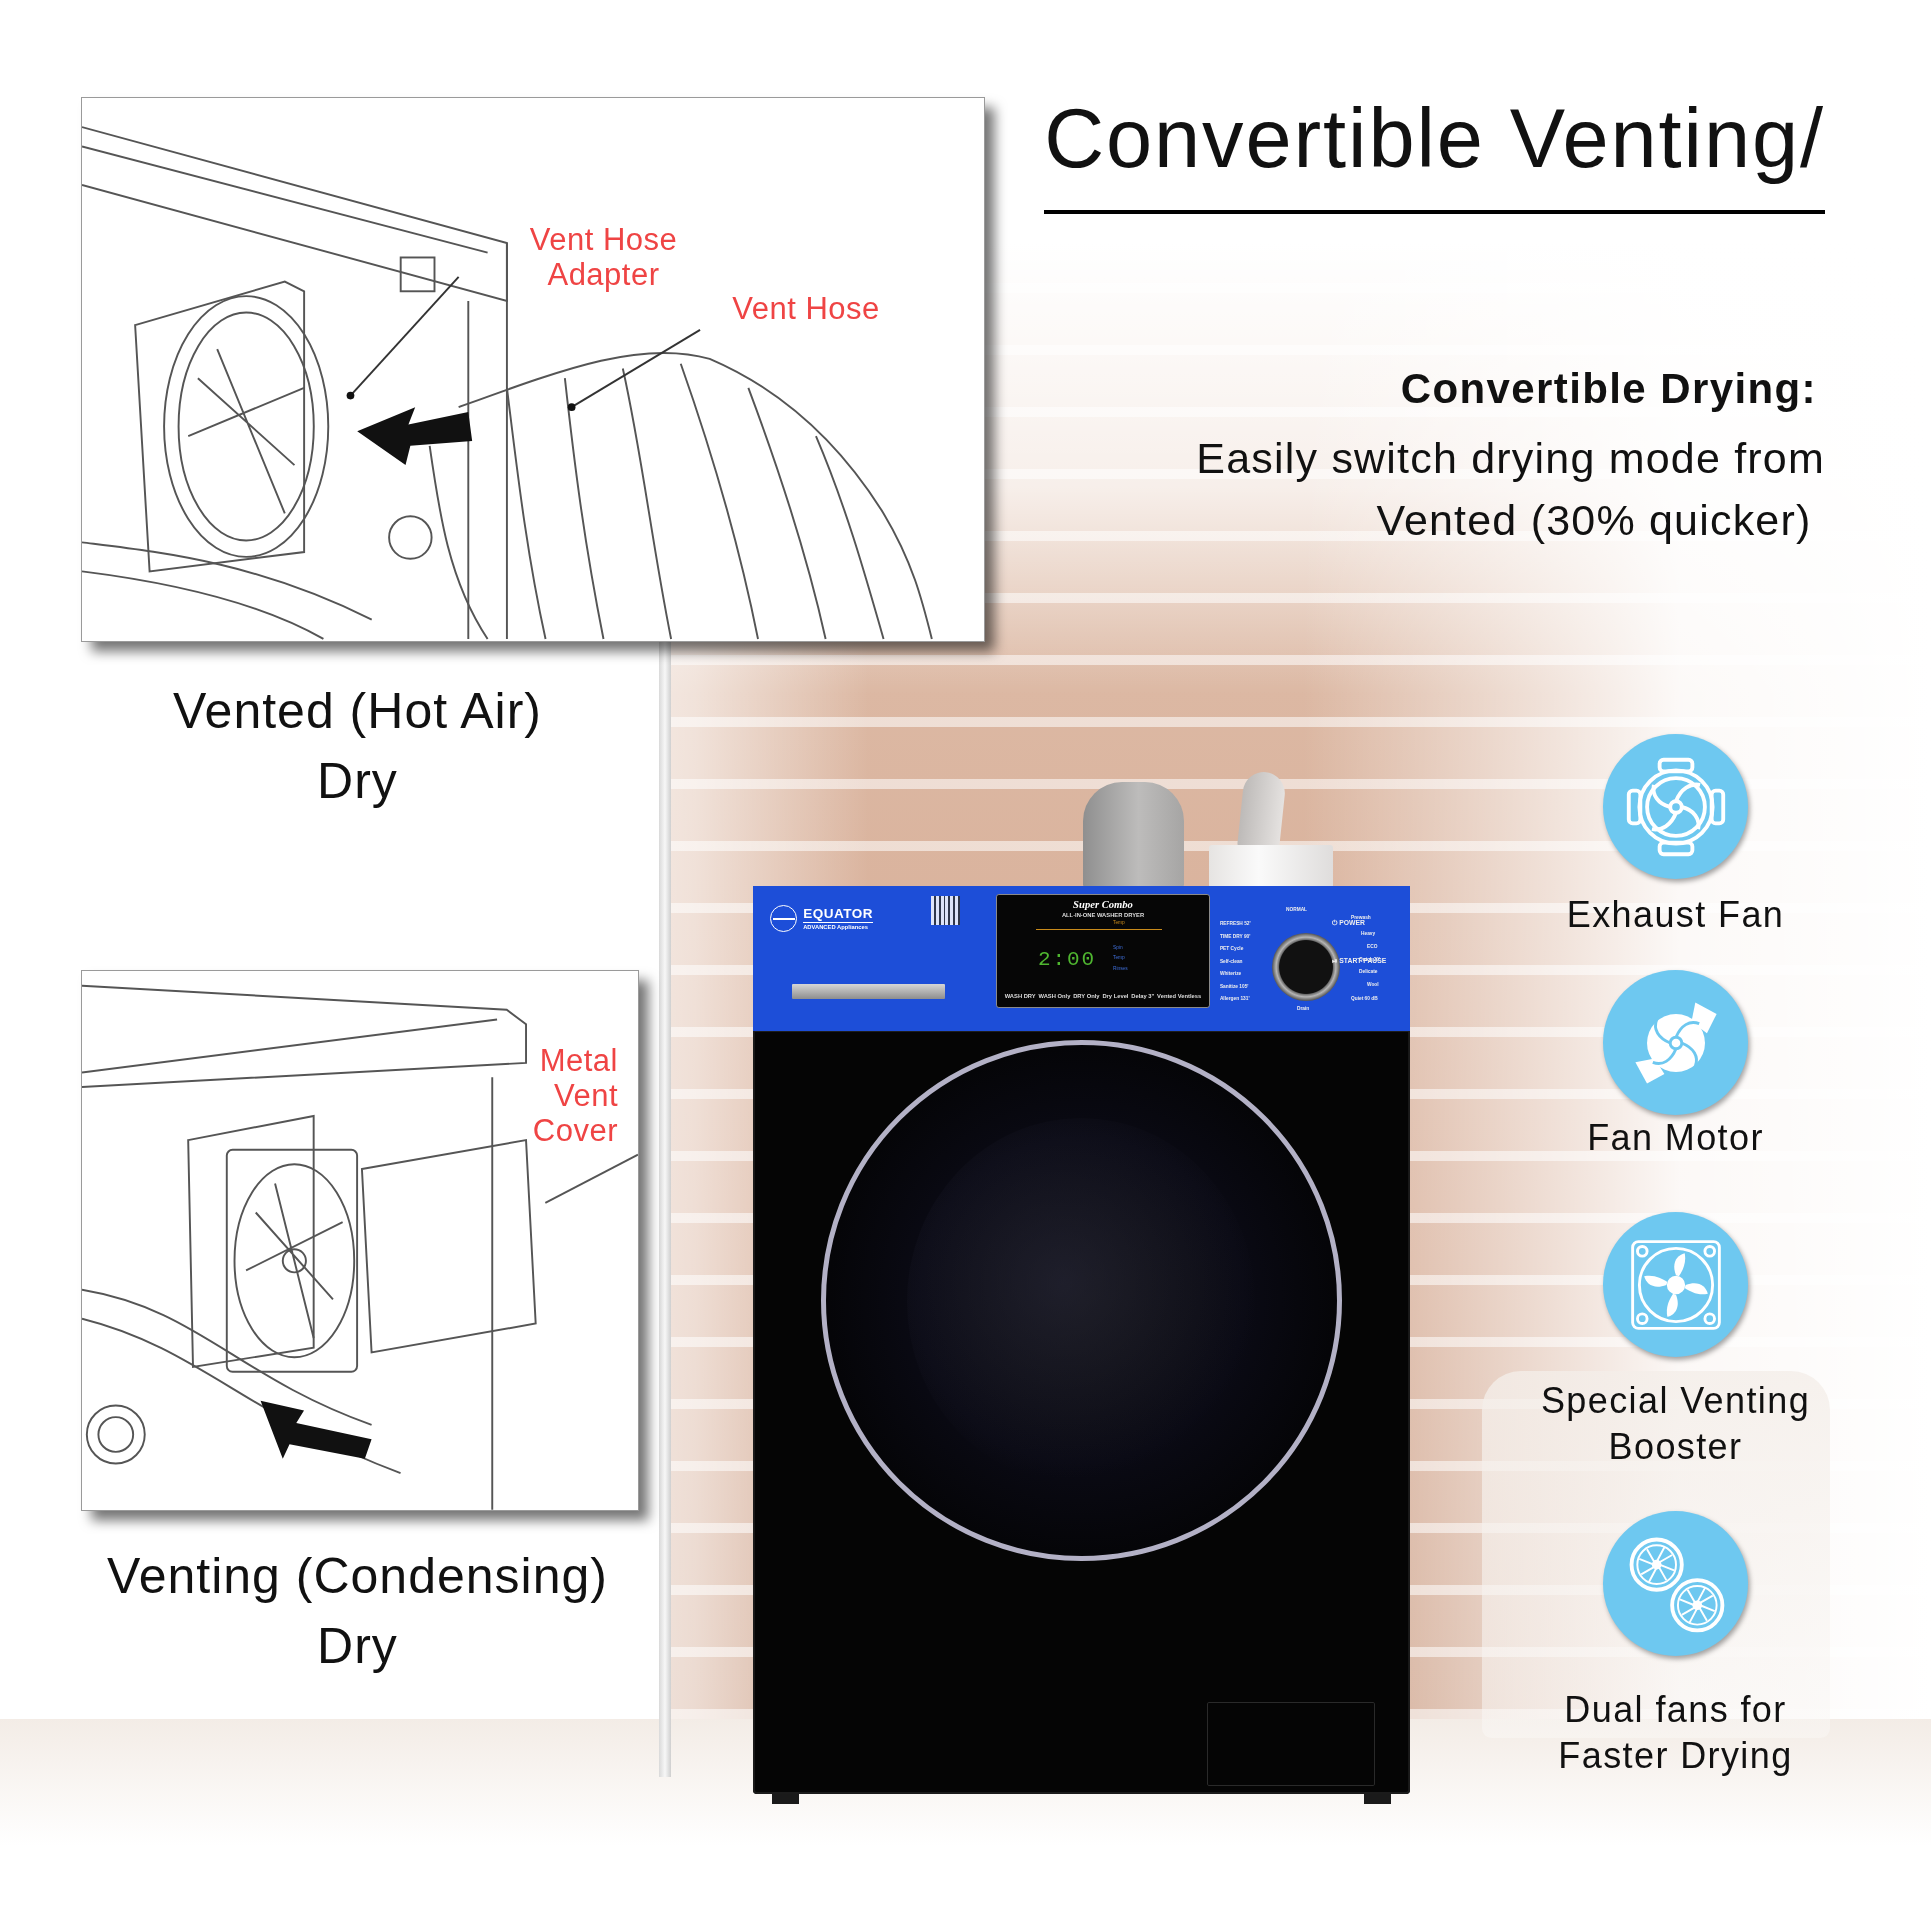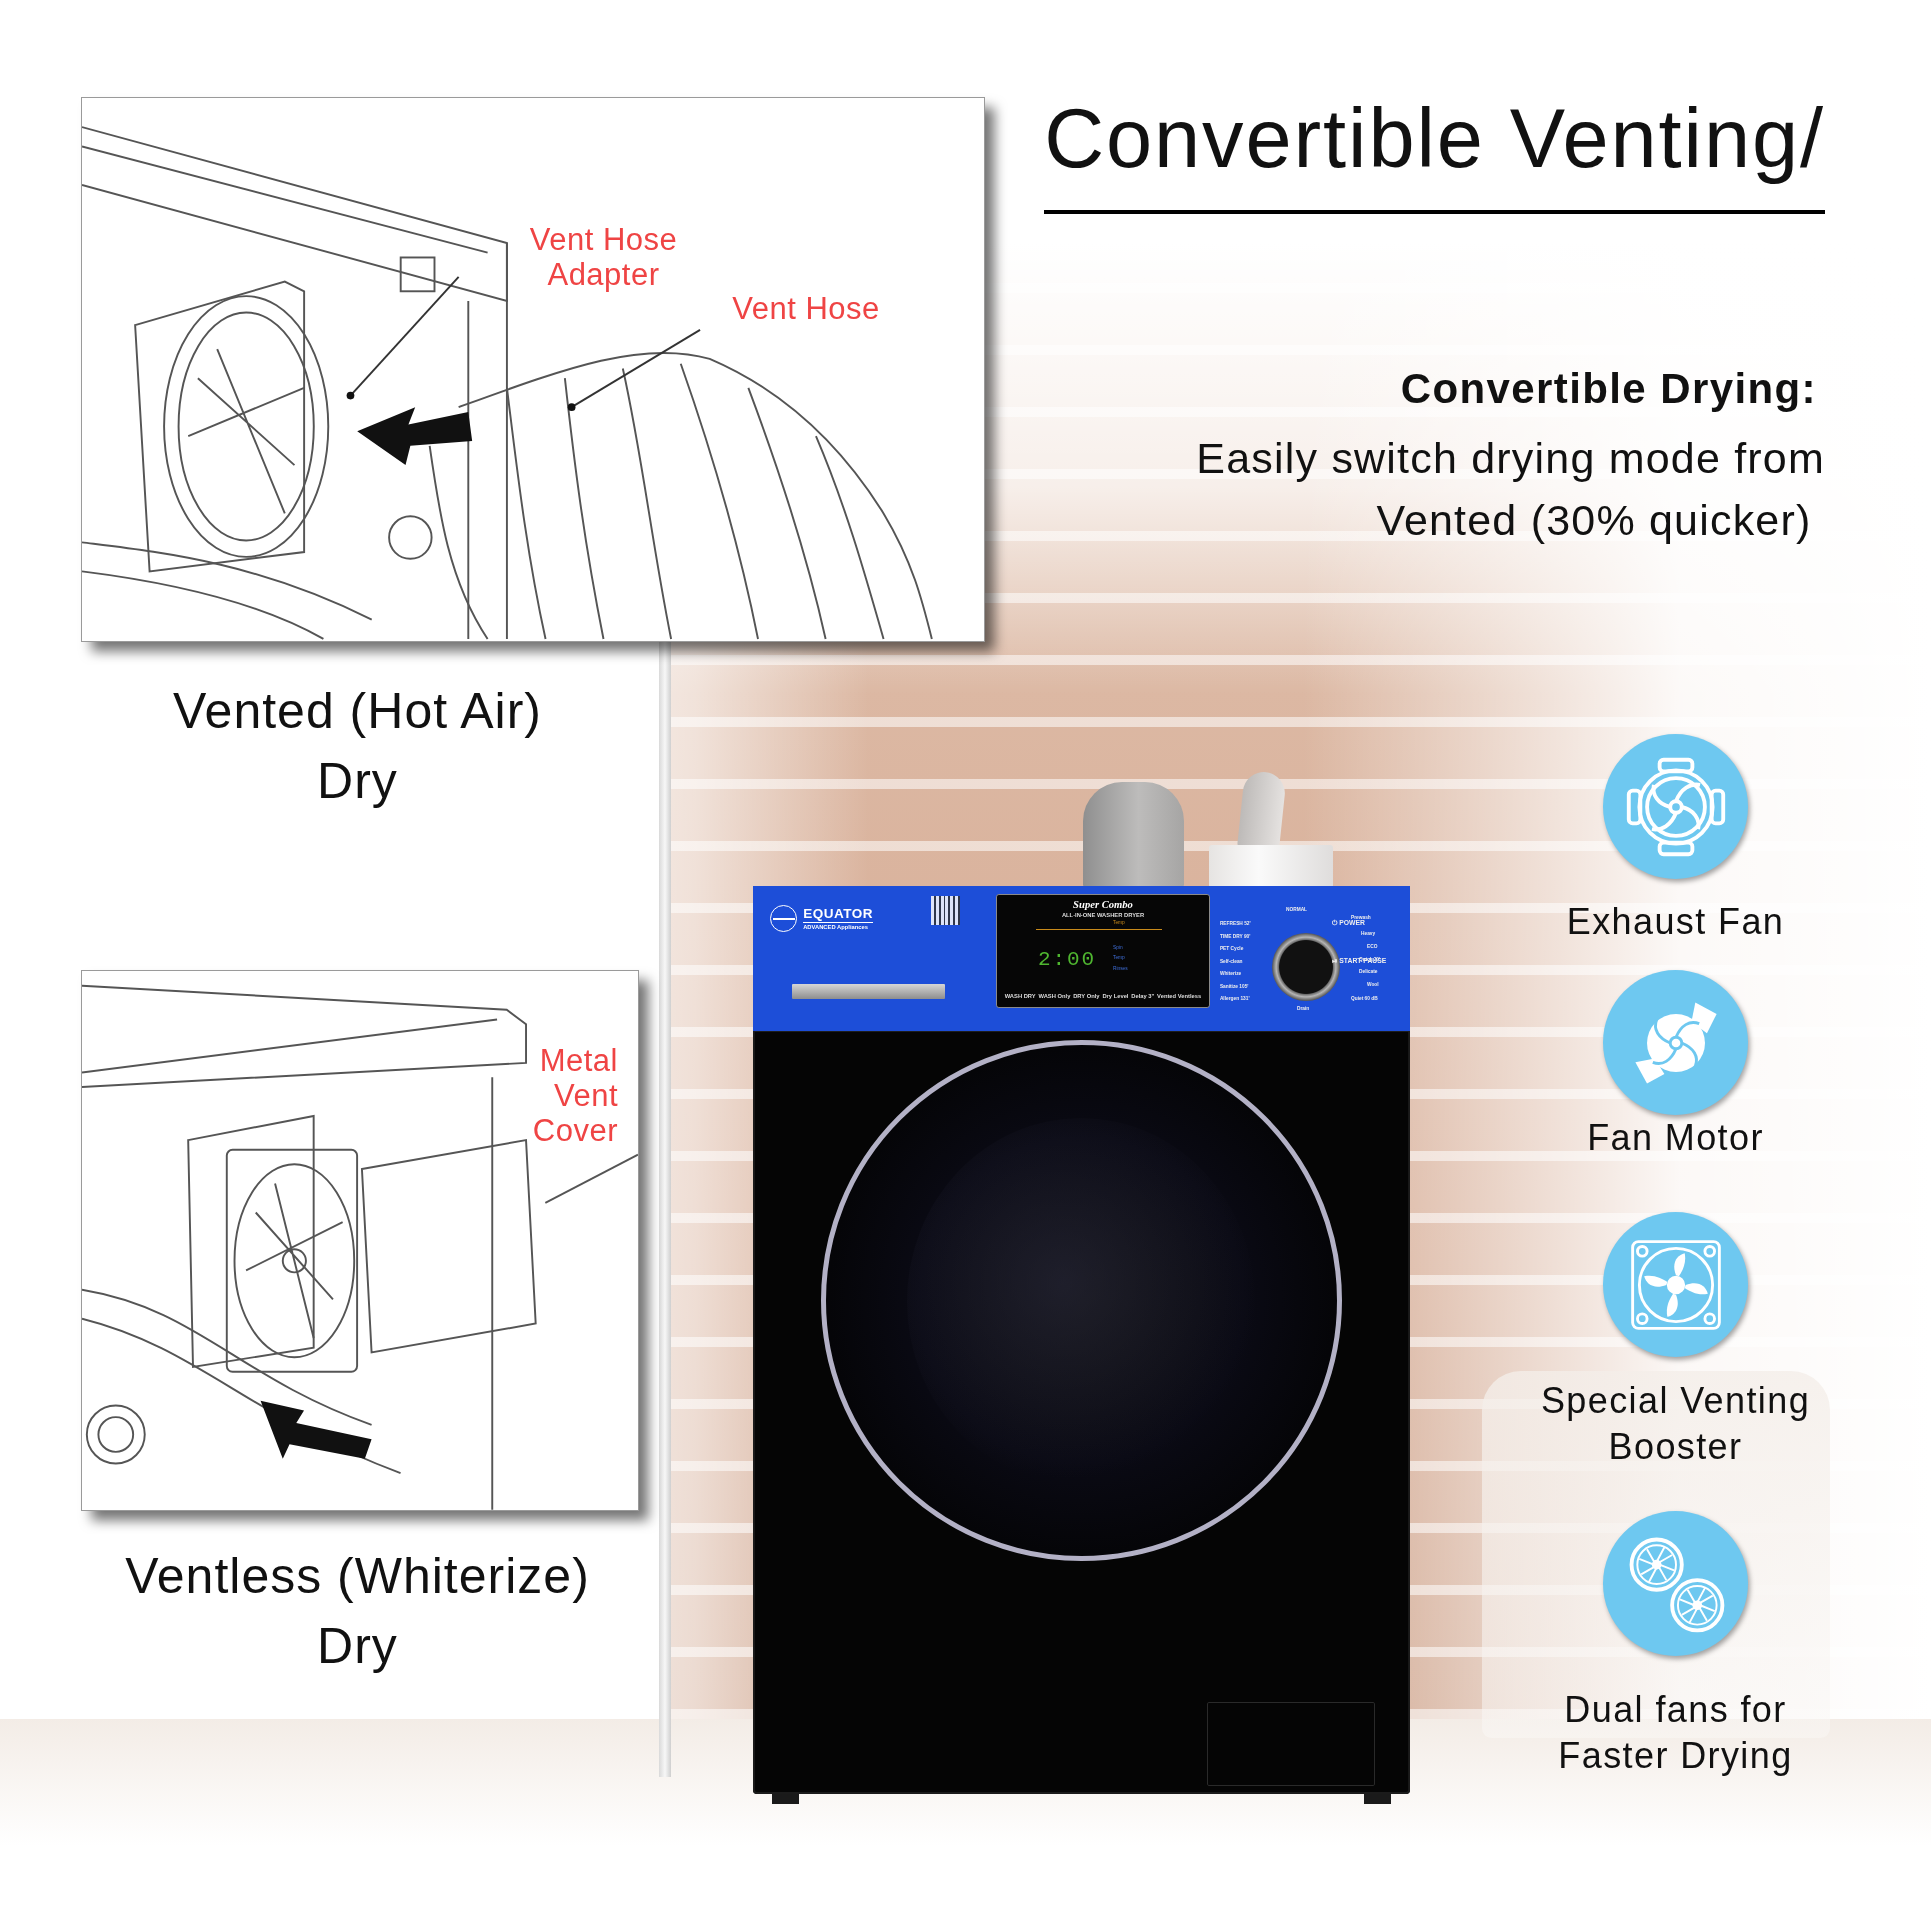--- a/index.html
+++ b/index.html
@@ -73,21 +73,21 @@
   .basket { position:absolute; left:1482px; top:1371px; width:348px; height:367px; background:linear-gradient(180deg,rgba(244,238,233,0.8),rgba(250,248,246,0.5)); border-radius:39px 39px 9.7px 9.7px; }
 
   
   .feature { position:absolute; width:309px; text-align:center; }
   .feature .circle { width:145px; height:145px; border-radius:50%; background:#6ec8f0; margin:0 auto; box-shadow:1.9px 2.9px 5.8px rgba(0,0,0,0.35); display:flex; align-items:center; justify-content:center; }
   .feature .label { font-size:36px; line-height:46px; letter-spacing:1.4px; color:#111; }
   .f1 { left:1521px; top:734px; }
   .f2 { left:1521px; top:970px; }
   .f3 { left:1521px; top:1212px; }
   .f4 { left:1521px; top:1511px; }
-  .f1 .label { margin-top:20px; }
+  .f1 .label { margin-top:13px; }
   .f3 .label { margin-top:21px; }
   .f4 .label { margin-top:31px; }
 </style>
 </head>
 <body>
 
 <div class="bg-wall"></div>
 <div class="bg-fade-top"></div>
 <div class="bg-fade-left"></div>
 <div class="bg-fade-right"></div>
@@ -165,21 +165,21 @@
     </g>
     <polygon points="185,445 230,455 222,468 300,485 293,505 215,490 208,505" fill="#111"></polygon>
   </svg>
   <div class="callout callout-right" style="left:406px; top:72px; width:130px;">
     <div>Metal</div>
     <div>Vent</div>
     <div>Cover</div>
   </div>
 </div>
 <div class="mode-caption mode-ventless">
-  <div>Ventless (Whiterize)</div>
+  <div>Venting (Condensing)</div>
   <div>Dry</div>
 </div>
 
 <div class="vase"></div>
 <div class="brush"></div>
 <div class="cup"></div>
 
 <div class="washer">
   <div class="washer-top">
     <div class="brand-logo">

